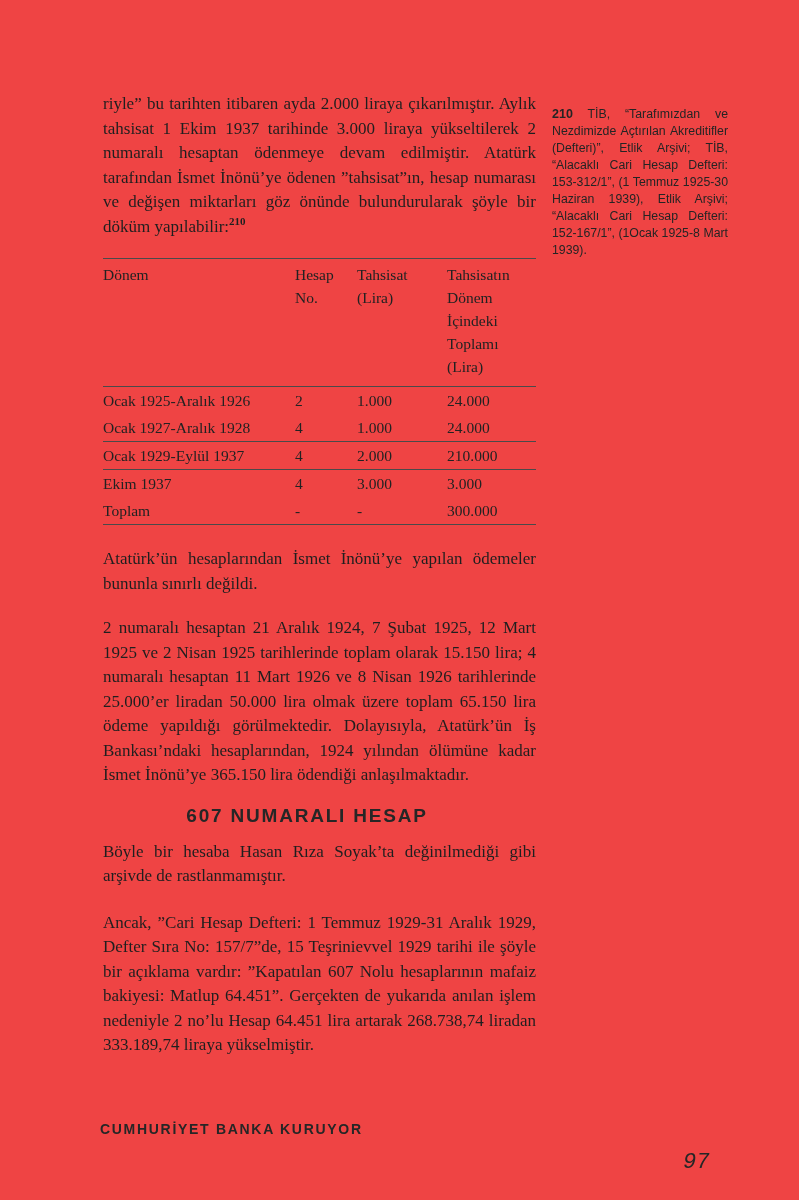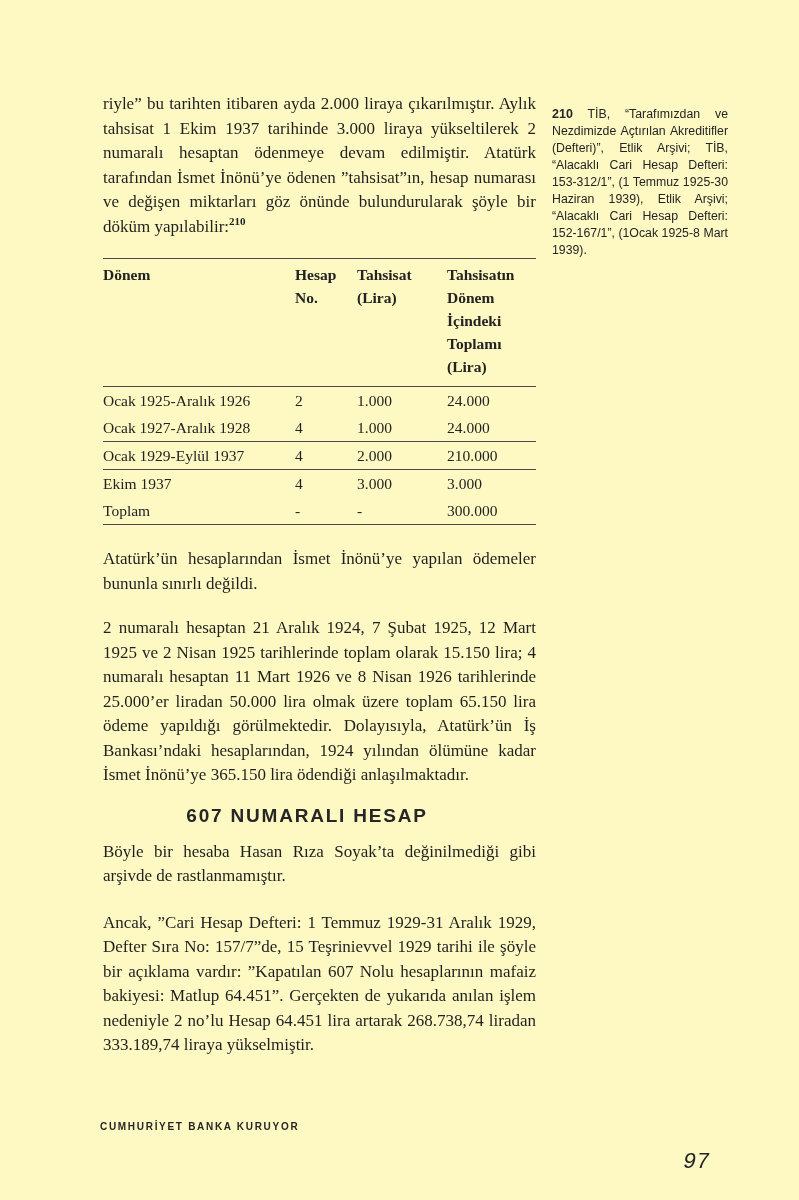--- a/index.html
+++ b/index.html
@@ -1,20 +1,20 @@
 <!DOCTYPE html>
 <html><head>
 <meta charset="utf-8">
 <style>
   html, body { margin: 0; padding: 0; }
   .page {
     position: relative;
     width: 799px;
     height: 1200px;
-    background: #fef9c3;
+    background: #ef4444;
     overflow: hidden;
   }
   .main-col {
     position: absolute;
     left: 103px;
     top: 92px;
     width: 433px;
     font-family: "Liberation Serif", serif;
     font-size: 17px;
     line-height: 24.5px;
@@ -32,21 +32,21 @@
   .acct-table {
     width: 100%;
     margin-top: 19px;
     border-collapse: collapse;
     font-size: 15.5px;
     line-height: 23px;
     color: #222;
     border-top: 1px solid #4a4a4a;
   }
   .acct-table th {
-    font-weight: bold;
+    font-weight: normal;
     text-align: left;
     vertical-align: top;
     padding: 4px 0 8px 0;
   }
   .acct-table thead tr { border-bottom: 1px solid #4a4a4a; }
   .acct-table td {
     vertical-align: top;
     padding: 2px 0 2px 0;
     text-align: left;
   }
@@ -79,21 +79,21 @@
     text-align: justify;
   }
   .sn-ref { font-weight: bold; font-size: 12.5px; }
   
   .footer-left {
     position: absolute;
     left: 100px;
     top: 1121px;
     font-family: "Liberation Sans", sans-serif;
     font-weight: bold;
-    font-size: 10px;
+    font-size: 14px;
     letter-spacing: 1.7px;
     color: #262626;
   }
   .page-number {
     position: absolute;
     left: 683px;
     top: 1115px;
     font-family: Liberation Mono, monospace;
     font-style: italic;
     font-size: 22px;

